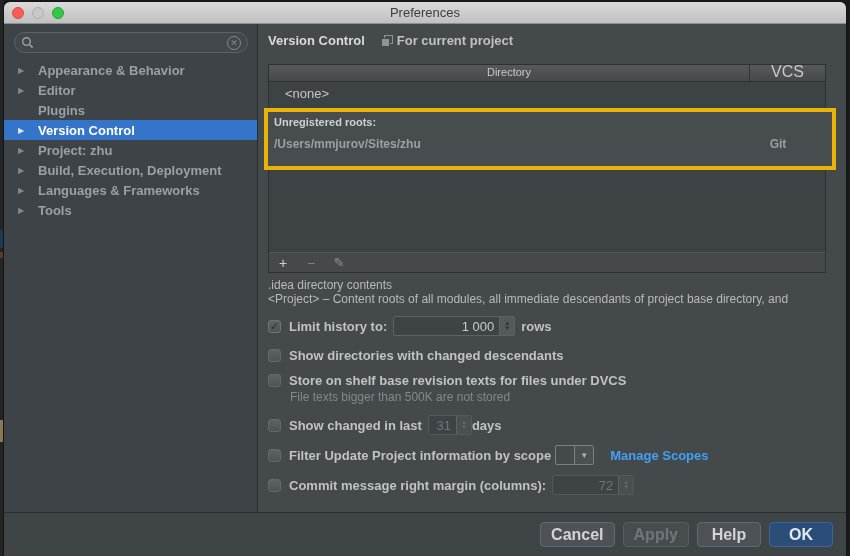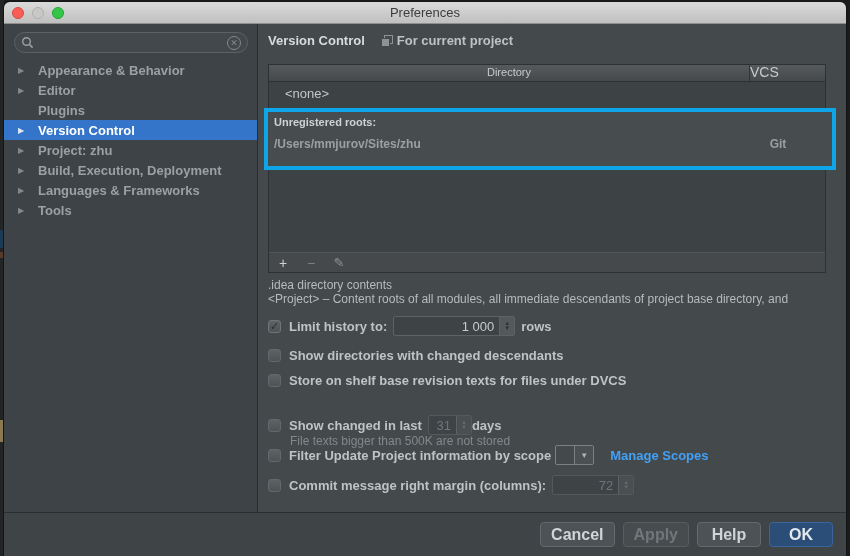--- a/index.html
+++ b/index.html
@@ -51,27 +51,27 @@
   .main-title { font-size:13px; font-weight:bold; color:#d9dcde; }
   .scope-icon { margin-left:16px; margin-right:5px; width:11px; height:11px; position:relative; }
   .scope-icon::before { content:""; position:absolute; left:3px; top:0; width:7px; height:7px; border:1px solid #8e9396; }
   .scope-icon::after { content:""; position:absolute; left:0; top:3px; width:7px; height:7px; background:#8e9396; border:1px solid #44494c; }
   .scope-label { font-size:13px; font-weight:bold; color:#bec2c4; }
 
   
   .vcs-table { position:absolute; left:10px; top:40px; width:558px; border:1px solid #2e3133; background:#3d4245; }
   .tbl-header { height:17px; display:flex; background:linear-gradient(#565a5d,#45494c); border-bottom:1px solid #2e3133; }
   .tbl-header .col-dir { flex:1; text-align:center; font-size:11px; color:#c6cacc; line-height:14px; }
-  .tbl-header .col-vcs { width:76px; border-left:1px solid #323537; text-align:left; font-size:14px; color:#c6cacc; line-height:14px; }
+  .tbl-header .col-vcs { width:76px; border-left:1px solid #323537; text-align:center; font-size:16px; color:#c6cacc; line-height:14px; }
   .tbl-body { height:170px; position:relative; }
   .tbl-row { height:22px; display:flex; align-items:center; font-size:13px; color:#c3c7c9; }
   .tbl-row .cell-dir { flex:1; padding-left:6px; }
   .tbl-row .cell-vcs { width:76px; text-align:center; }
   .unreg-box { position:absolute; left:-5px; top:26px; width:572px; height:62px;
-    border:4px solid #0ea5e9; background:#474c4f; padding:4px 6px; }
+    border:4px solid #eab308; background:#474c4f; padding:4px 6px; }
   .unreg-title { font-size:11px; font-weight:bold; color:#ced2d4; }
   .unreg-row { margin-top:9px; display:flex; align-items:center; font-size:12px; font-weight:bold; color:#9ba0a3; }
   .unreg-path { flex:1; }
   .unreg-vcs { width:96px; text-align:center; }
   .tbl-toolbar { height:20px; border-top:1px solid #515558; background:#45494c; display:flex; align-items:center; }
   .tb-icon { width:28px; text-align:center; font-size:14px; line-height:18px; }
   .tb-plus { color:#cdd1d3; }
   .tb-minus { color:#7d8285; }
   .tb-edit { color:#8d9295; font-size:13px; }
 
@@ -91,21 +91,21 @@
     border:1px solid #5d6265; border-radius:2px; overflow:hidden; }
   .spin-val { align-self:center; text-align:right; font-size:13px; color:#c7cbcd; padding-right:5px; }
   .spin-btns { width:15px; border-left:1px solid #5d6265; background:#54595c;
     display:flex; flex-direction:column; align-items:center; justify-content:center; }
   .spin-btns span { font-size:6px; line-height:5px; color:#2e3133; }
   .spinner.disabled { border-color:#54595c; }
   .spinner.disabled .spin-val { color:#6f767b; }
   .spinner.disabled .spin-btns { background:#4a4f52; }
   .spinner.disabled .spin-btns span { color:#64696d; }
 
-  .note { position:absolute; left:32px; top:366px; font-size:12px; color:#82888b;margin-top:44px; }
+  .note { position:absolute; left:32px; top:366px; font-size:12px; color:#82888b; }
 
   .combo { display:inline-flex; height:20px; margin-left:4px; border:1px solid #7b8084; border-radius:2px; background:#44494c; }
   .combo-val { width:18px; }
   .combo-btn { width:19px; border-left:1px solid #7b8084; display:flex; align-items:center; justify-content:center;
     color:#aeb3b6; font-size:8px; background:#4b5053; }
   .link { margin-left:16px; font-size:13px; font-weight:bold; color:#42a0f5; }
 
   
   .footer { height:44px; flex:none; background:#3f4447; border-top:1px solid #2c2f31;
     display:flex; align-items:center; justify-content:flex-end; padding-right:13px; gap:8px; }

